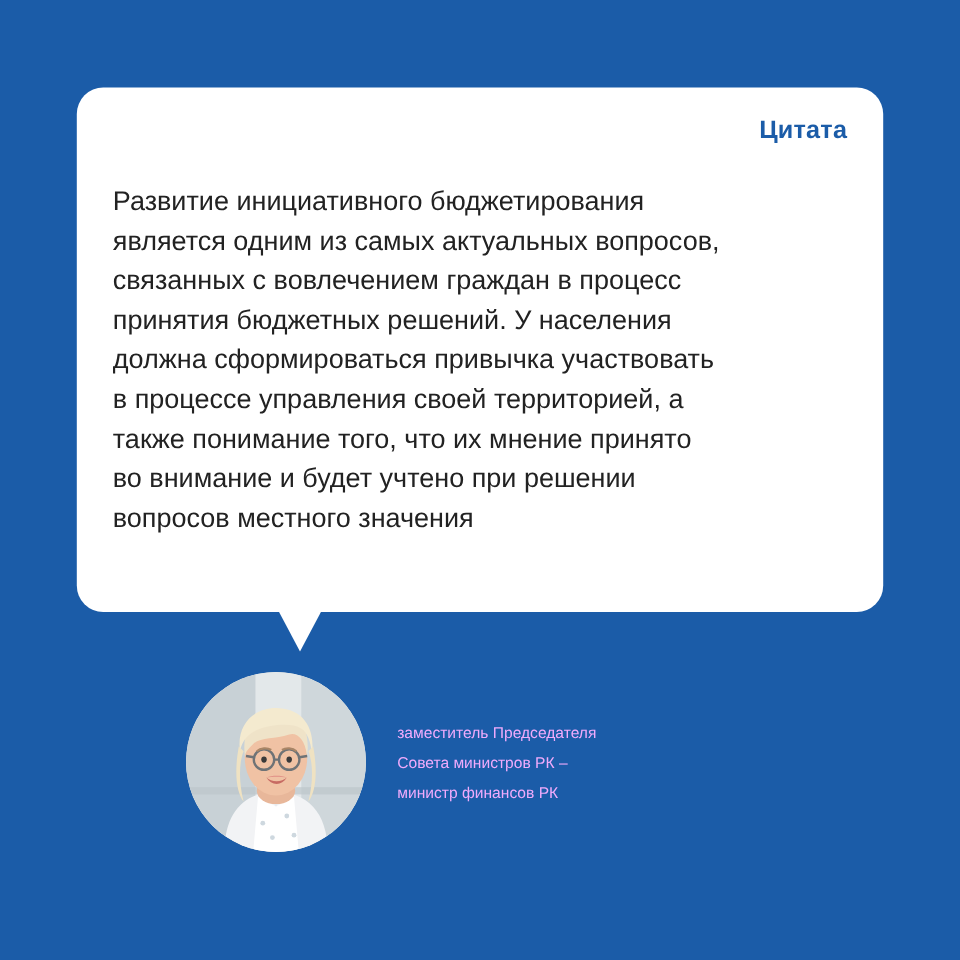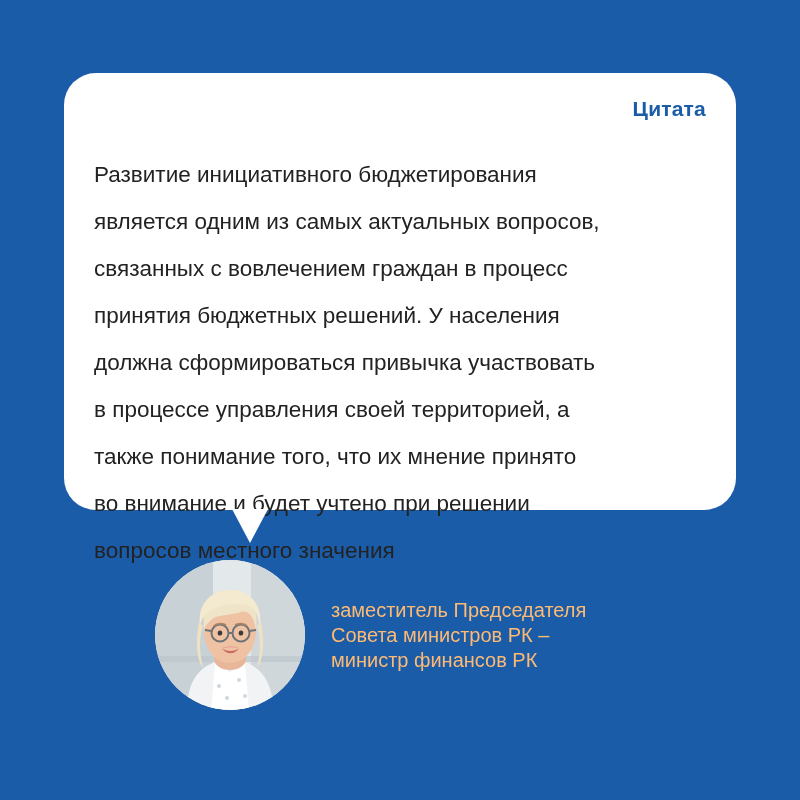--- a/index.html
+++ b/index.html
@@ -19,39 +19,39 @@
     height: 800px;
     background: #1b5ca8;
   }
   .quote-card {
     position: absolute;
     left: 64px;
     top: 73px;
     width: 672px;
     height: 437px;
     background: #ffffff;
-    border-radius: 32px;
+    border-radius: 22px;
     box-sizing: border-box;
   }
   .quote-label {
     position: absolute;
     right: 30px;
     top: 24px;
     font-size: 21px;
     font-weight: bold;
     color: #1b5ca8;
     letter-spacing: 0.2px;
   }
   .quote-text {
     position: absolute;
     left: 30px;
     right: 24px;
     top: 78px;
     font-size: 22.5px;
-    line-height: 47px;
+    line-height: 33px;
     color: #222222;
     white-space: pre-line;
   }
   .card-tail {
     position: absolute;
     left: 232px;
     top: 509px;
     width: 0;
     height: 0;
     border-left: 18px solid transparent;
@@ -83,24 +83,24 @@
     margin-left: 26px;
     color: #ffffff;
   }
   .person-name {
     font-size: 31px;
     font-weight: bold;
     letter-spacing: 0.2px;
     margin-bottom: 6px;
   }
   .person-title {
-    font-size: 20px;
+    font-size: 13px;
     line-height: 25px;
     white-space: pre-line;
-    color: #fdba74;
+    color: #f0abfc;
   }
 </style>
 </head>
 <body>
 
 <div class="card-stage">
 
   <div class="quote-card">
     <div class="quote-label">Цитата</div>
     <div class="quote-text">Развитие инициативного бюджетирования

